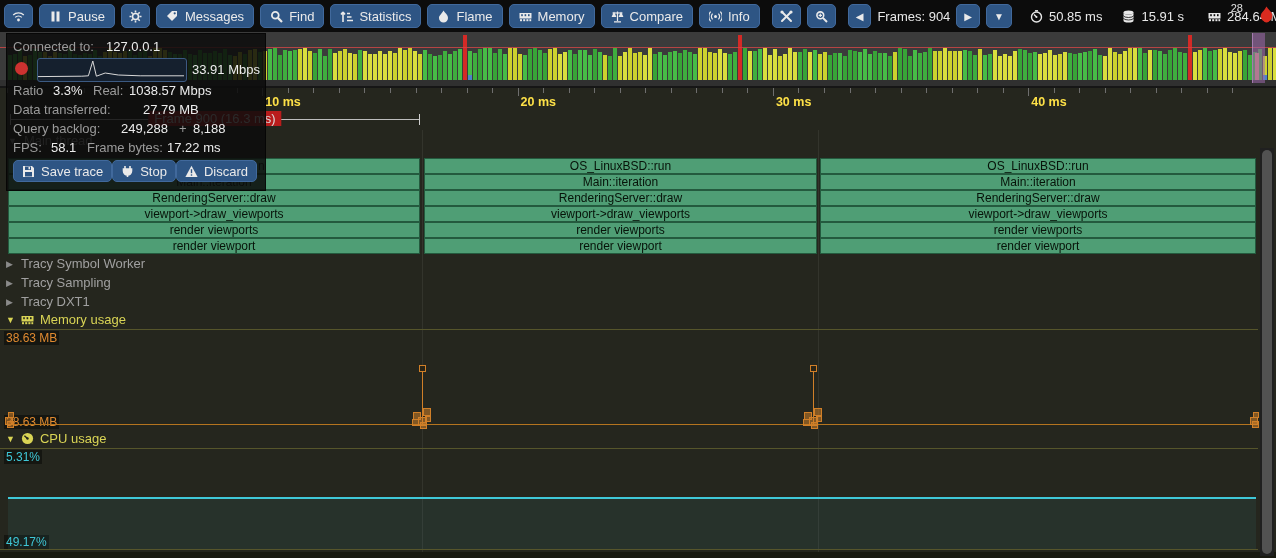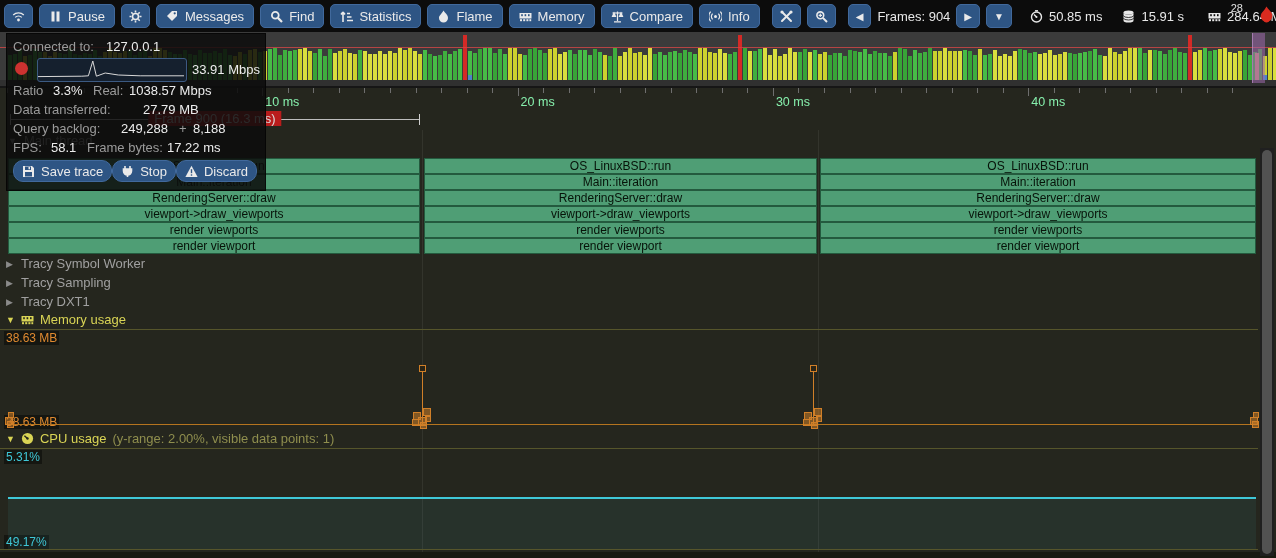--- a/index.html
+++ b/index.html
@@ -18,21 +18,21 @@
   .corner-badge{position:absolute;right:33px;top:2px;font-size:11px;color:#e0e0e0;z-index:31;}
   .corner-alert{position:absolute;right:2px;top:6px;z-index:31;}
   
   .strip{position:absolute;left:0;top:32px;width:1276px;height:54px;background:#3b3b3b;overflow:hidden;}
   .strip-base{position:absolute;left:0;top:48px;width:1276px;height:6px;background:#303030;}
   .target-line{position:absolute;left:0;width:1276px;height:1px;background:rgba(205,70,70,.85);}
   .view-region{position:absolute;top:1px;height:50px;background:rgba(160,105,175,.55);border-left:1px solid rgba(200,150,210,.6);}
   
   .axis{position:absolute;left:0;top:86px;width:1276px;height:24px;border-top:2px solid #161616;box-sizing:border-box;}
   .tick{position:absolute;top:0;width:1px;background:#6e6e6e;}
-  .tick-label{position:absolute;top:7px;font-size:12.5px;color:#86efac;white-space:nowrap;}
+  .tick-label{position:absolute;top:7px;font-size:12.5px;color:#fde047;white-space:nowrap;font-weight:bold;}
   
   .frames-row{position:absolute;left:0;top:110px;width:1276px;height:20px;}
   .frame-span{position:absolute;top:0;height:18px;}
   .f-line{position:absolute;left:0;right:0;top:9px;height:1px;background:#bdbdbd;}
   .f-tick{position:absolute;top:4px;width:1px;height:11px;background:#cfcfcf;}
   .f-label{position:absolute;left:50%;transform:translateX(-50%);top:1px;background:#b91c1c;
            padding:0 6px;color:#dcdcdc;font-size:13px;white-space:nowrap;}
   .ghost-thread{position:absolute;left:8px;top:133px;color:#9a9a9a;font-size:13px;display:flex;gap:7px;align-items:center;}
   .guide{position:absolute;top:130px;height:422px;width:1px;background:rgba(220,220,220,.08);}
   
@@ -59,21 +59,21 @@
   
   .panel{position:absolute;left:6px;top:33px;width:258px;height:156px;background:rgba(12,12,12,.86);
          border:1px solid rgba(0,0,0,.6);z-index:20;font-size:13px;}
   .p-abs{position:absolute;white-space:nowrap;}
   .p-lab{color:#9b9b9b;}
   .p-val{color:#ececec;}
   .rec-dot{position:absolute;left:8px;top:28px;width:13px;height:13px;border-radius:50%;background:#cc3230;}
   .bw-box{position:absolute;left:30px;top:24px;width:148px;height:22px;background:#15202e;
           border:1px solid #3c5a82;border-radius:3px;}
   .p-buttons{position:absolute;left:6px;top:126px;width:244px;display:flex;justify-content:space-between;}
-  .panel .btn{height:22px;font-size:13px;padding:0 8px;border-radius:10px;}
+  .panel .btn{height:22px;font-size:13px;padding:0 8px;}
 </style>
 </head>
 <body>
 
 <div id="app">
 
   <div class="toolbar">
     <div class="btn icon-only">
       <svg class="ic" viewBox="0 0 13 13">
           <g stroke="#eaeaea" stroke-width="1.3" fill="none">
@@ -663,21 +663,20 @@
     </div>
 
   <div class="plot-header" style="top:431px">
     <span class="chev" style="color:#d9d455">▼</span>
     <svg class="ic" viewBox="0 0 13 13">
         <circle cx="6.5" cy="6.5" r="5.6" fill="#d9d455"></circle>
         <path d="M6.5,6.5 L3.4,3.8" stroke="#25261e" stroke-width="1.5" fill="none"></path>
         <circle cx="6.5" cy="6.5" r="1.2" fill="#25261e"></circle>
       </svg>
     <span class="ph-title">CPU usage</span>
-    <span class="ph-meta">(y-range: 2.00%, visible data points: 1)</span>
   </div>
   <div class="underline" style="top:448px"></div>
   <div class="plot-label cpu-col" style="left:4px;top:450px">5.31%</div>
   <div class="plot-label cpu-col" style="left:4px;top:535px">49.17%</div>
   <div>
       <div style="left: 8px; top: 498px; width: 1248px; height: 51px; background: rgba(62, 190, 205, 0.08); position: absolute;"></div>
       <div style="left: 8px; top: 497px; width: 1248px; height: 1.5px; background: rgb(63, 200, 216); position: absolute;"></div>
     </div>
   <div class="underline" style="top:549px"></div>
 

